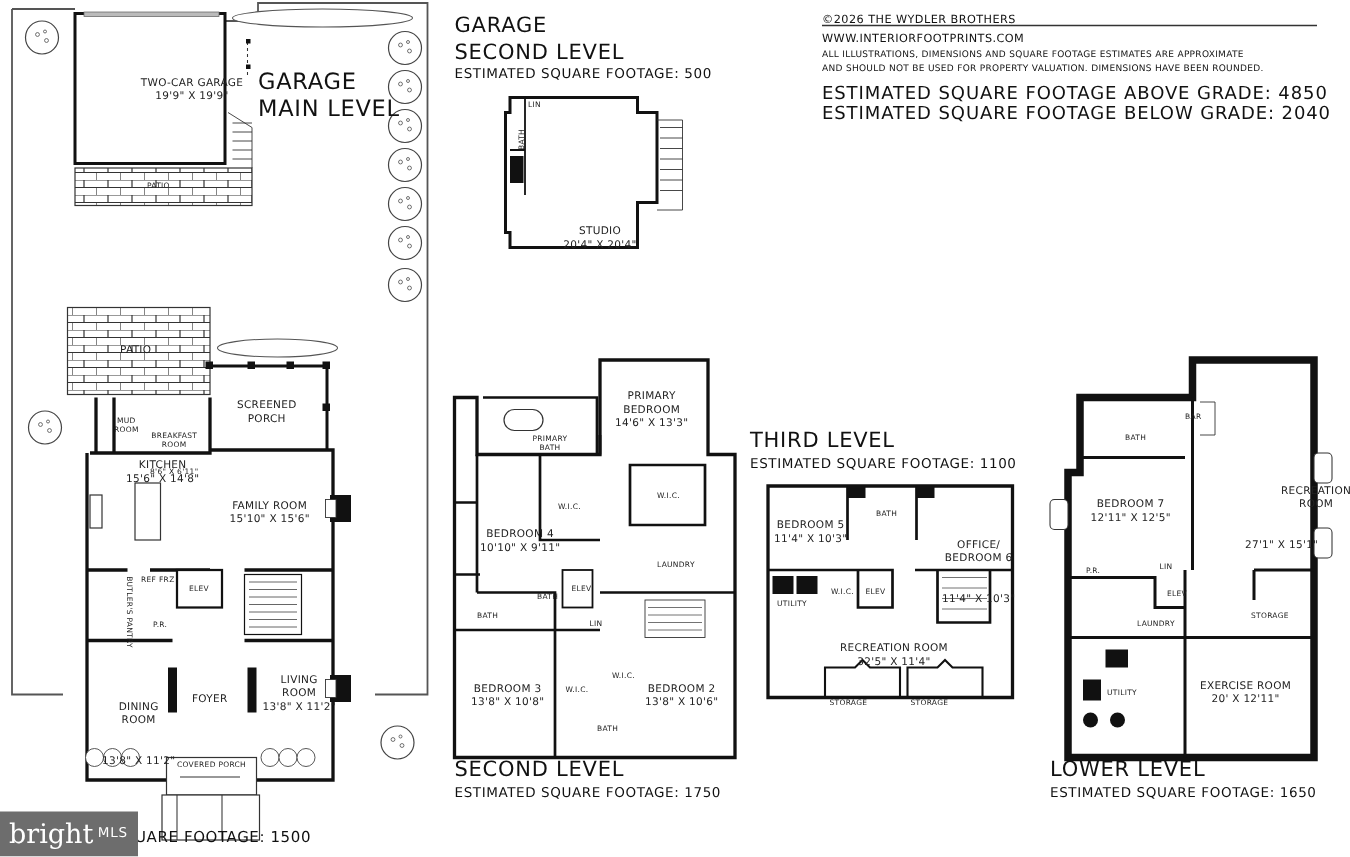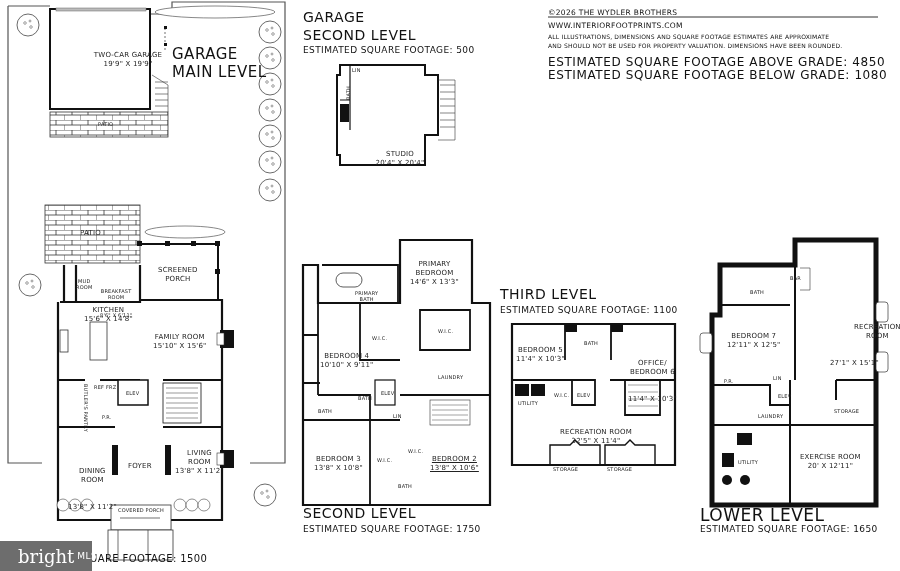--- a/index.html
+++ b/index.html
@@ -8,21 +8,21 @@
   .abs { position:absolute; }
   .lbl { position:absolute; font-size:7px; text-align:center; line-height:9px; color:#222; white-space:nowrap; letter-spacing:0.2px; }
   .lbl.sm { font-size:5px; line-height:6px; }
   .title { position:absolute; font-family:"DejaVu Sans", sans-serif; color:#111; white-space:nowrap; letter-spacing:0.5px; }
   .sqft { position:absolute; font-size:10.5px; color:#111; white-space:nowrap; letter-spacing:0.4px; }
   svg { position:absolute; left:0; top:0; }
   .info-addr { font-size:11.5px; letter-spacing:0.4px; }
   .info-sm { font-size:7.5px; letter-spacing:0.3px; }
   .info-xs { font-size:6px; letter-spacing:0.2px; line-height:9px; }
   .info-big { font-size:12px; letter-spacing:0.6px; line-height:13px; }
-  .bright { position:absolute; left:0; top:541px; width:92px; height:30px; background:#6d6d6d; color:#fff; display:flex; align-items:center; padding-left:18px; box-sizing:border-box; }
+  .bright { position:absolute; left:0; top:541px; width:92px; height:30px; background:#6d6d6d; color:#fff; display:flex; align-items:center; padding-left:6px; box-sizing:border-box; }
   .bright .b { font-family:"DejaVu Serif", serif; font-size:18px; }
   .bright .m { font-size:9px; margin-left:3px; letter-spacing:0.5px; }
 </style>
 </head>
 <body>
 
 <svg width="900" height="571" viewBox="0 0 900 571">
   <defs>
     <pattern id="brick" width="16" height="10" patternUnits="userSpaceOnUse">
       <rect width="16" height="10" fill="#fff"></rect>
@@ -127,21 +127,21 @@
 
   <line x1="548" y1="17" x2="878" y2="17" stroke="#333" stroke-width="1"></line>
 </svg>
 
 <div class="abs" style="left:548px; top:3px; width:352px;">
   <div class="info-sm" style="margin-top:5px;">©2026 THE WYDLER BROTHERS</div>
   <div class="info-sm" style="margin-top:4px;">WWW.INTERIORFOOTPRINTS.COM</div>
   <div class="info-xs" style="margin-top:2px;">ALL ILLUSTRATIONS, DIMENSIONS AND SQUARE FOOTAGE ESTIMATES ARE APPROXIMATE</div>
   <div class="info-xs">AND  SHOULD NOT BE USED FOR PROPERTY VALUATION. DIMENSIONS HAVE BEEN ROUNDED.</div>
   <div class="info-big" style="margin-top:6px;">ESTIMATED SQUARE FOOTAGE ABOVE GRADE: 4850</div>
-  <div class="info-big">ESTIMATED SQUARE FOOTAGE BELOW GRADE: 1080</div>
+  <div class="info-big">ESTIMATED SQUARE FOOTAGE BELOW GRADE: 2040</div>
 </div>
 
 <div class="title" style="left:172px; top:45px; font-size:15px;">GARAGE</div>
 <div class="title" style="left:172px; top:63px; font-size:15px;">MAIN LEVEL</div>
 <div class="lbl" style="left:60px; top:51px; width:80px;margin-left:28px;">
   <div>TWO-CAR GARAGE</div>
   <div>19'9" X 19'9"</div>
 </div>
 <div class="lbl sm" style="left:98px; top:121px;">PATIO</div>
 
@@ -207,21 +207,21 @@
 </div>
 <div class="lbl sm" style="left:438px; top:374px;">LAUNDRY</div>
 <div class="lbl sm" style="left:358px; top:395px;">BATH</div>
 <div class="lbl sm" style="left:318px; top:408px;">BATH</div>
 <div class="lbl sm" style="left:381px; top:390px;">ELEV</div>
 <div class="lbl sm" style="left:393px; top:413px;">LIN</div>
 <div class="lbl" style="left:314px; top:455px;">
   <div>BEDROOM 3</div>
   <div>13'8" X 10'8"</div>
 </div>
-<div class="lbl" style="left:430px; top:455px;text-decoration:underline;">
+<div class="lbl" style="left:430px; top:455px;">
   <div>BEDROOM 2</div>
   <div>13'8" X 10'6"</div>
 </div>
 <div class="lbl sm" style="left:377px; top:457px;">W.I.C.</div>
 <div class="lbl sm" style="left:408px; top:448px;">W.I.C.</div>
 <div class="lbl sm" style="left:398px; top:483px;">BATH</div>
 <div class="title" style="left:303px; top:505px; font-size:14px;">SECOND LEVEL</div>
 <div class="sqft" style="left:303px; top:524px; font-size:9px;">ESTIMATED SQUARE FOOTAGE: 1750</div>
 
 <div class="title" style="left:500px; top:286px; font-size:14px;">THIRD LEVEL</div>
@@ -260,19 +260,19 @@
 <div class="lbl sm" style="left:724px; top:378px;">P.R.</div>
 <div class="lbl sm" style="left:773px; top:375px;">LIN</div>
 <div class="lbl sm" style="left:778px; top:393px;">ELEV</div>
 <div class="lbl sm" style="left:758px; top:413px;">LAUNDRY</div>
 <div class="lbl sm" style="left:834px; top:408px;">STORAGE</div>
 <div class="lbl sm" style="left:738px; top:459px;">UTILITY</div>
 <div class="lbl" style="left:800px; top:453px;">
   <div>EXERCISE ROOM</div>
   <div>20' X 12'11"</div>
 </div>
-<div class="title" style="left:700px; top:505px; font-size:17px;">LOWER LEVEL</div>
+<div class="title" style="left:700px; top:505px; font-size:14px;">LOWER LEVEL</div>
 <div class="sqft" style="left:700px; top:524px; font-size:9px;">ESTIMATED SQUARE FOOTAGE: 1650</div>
 
 <div class="bright">
   <span class="b">bright</span>
   <span class="m">MLS</span>
 </div>
 
 </body></html>

